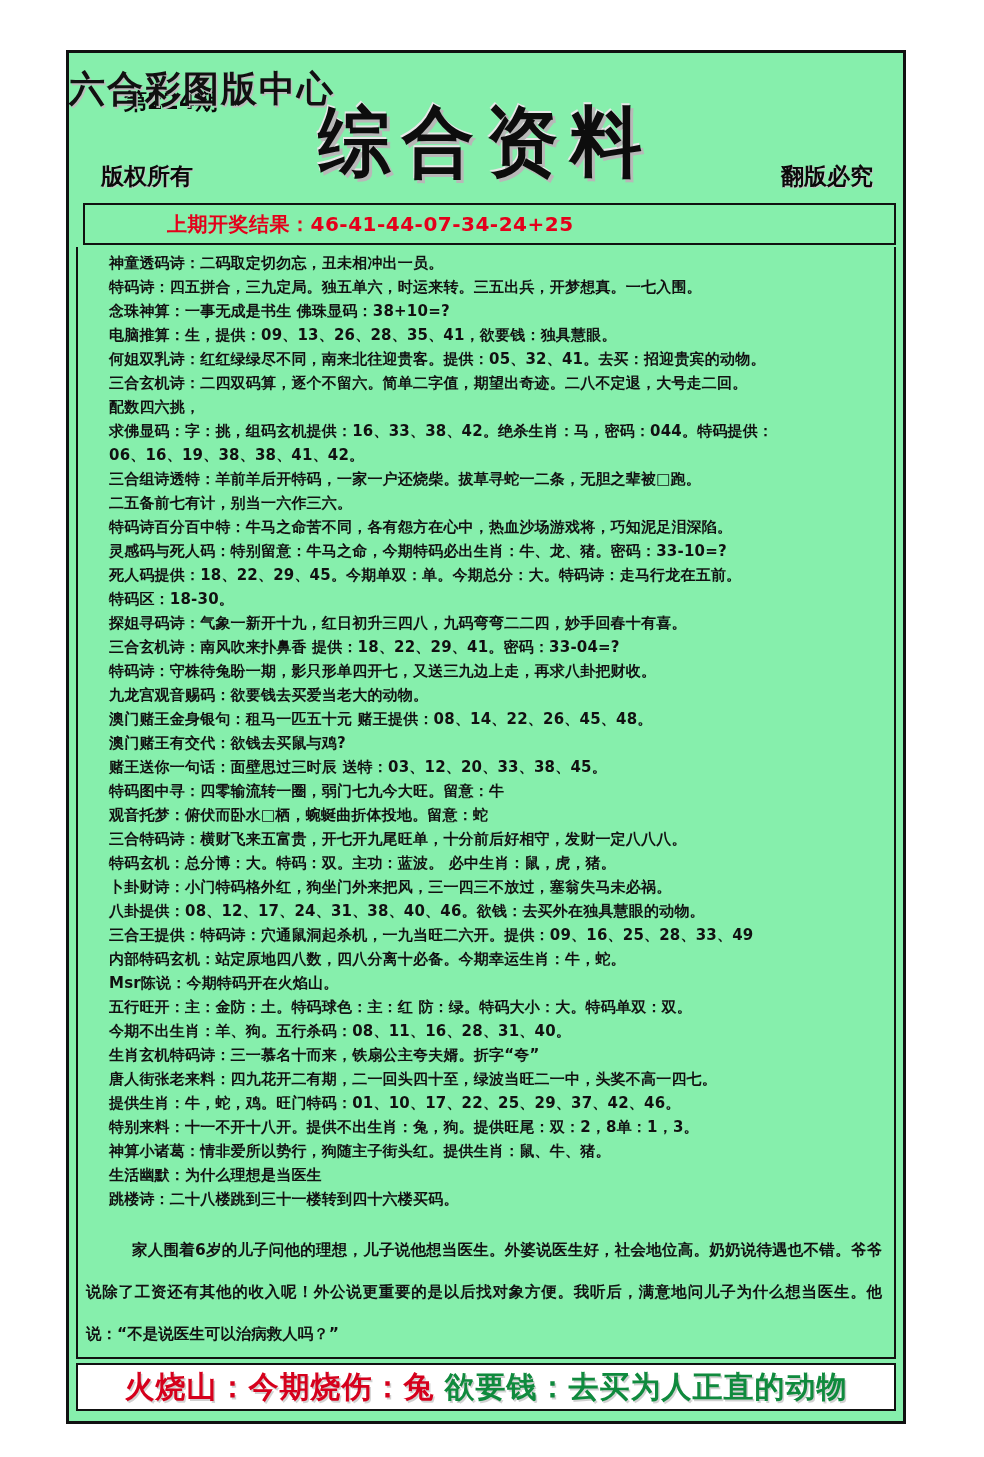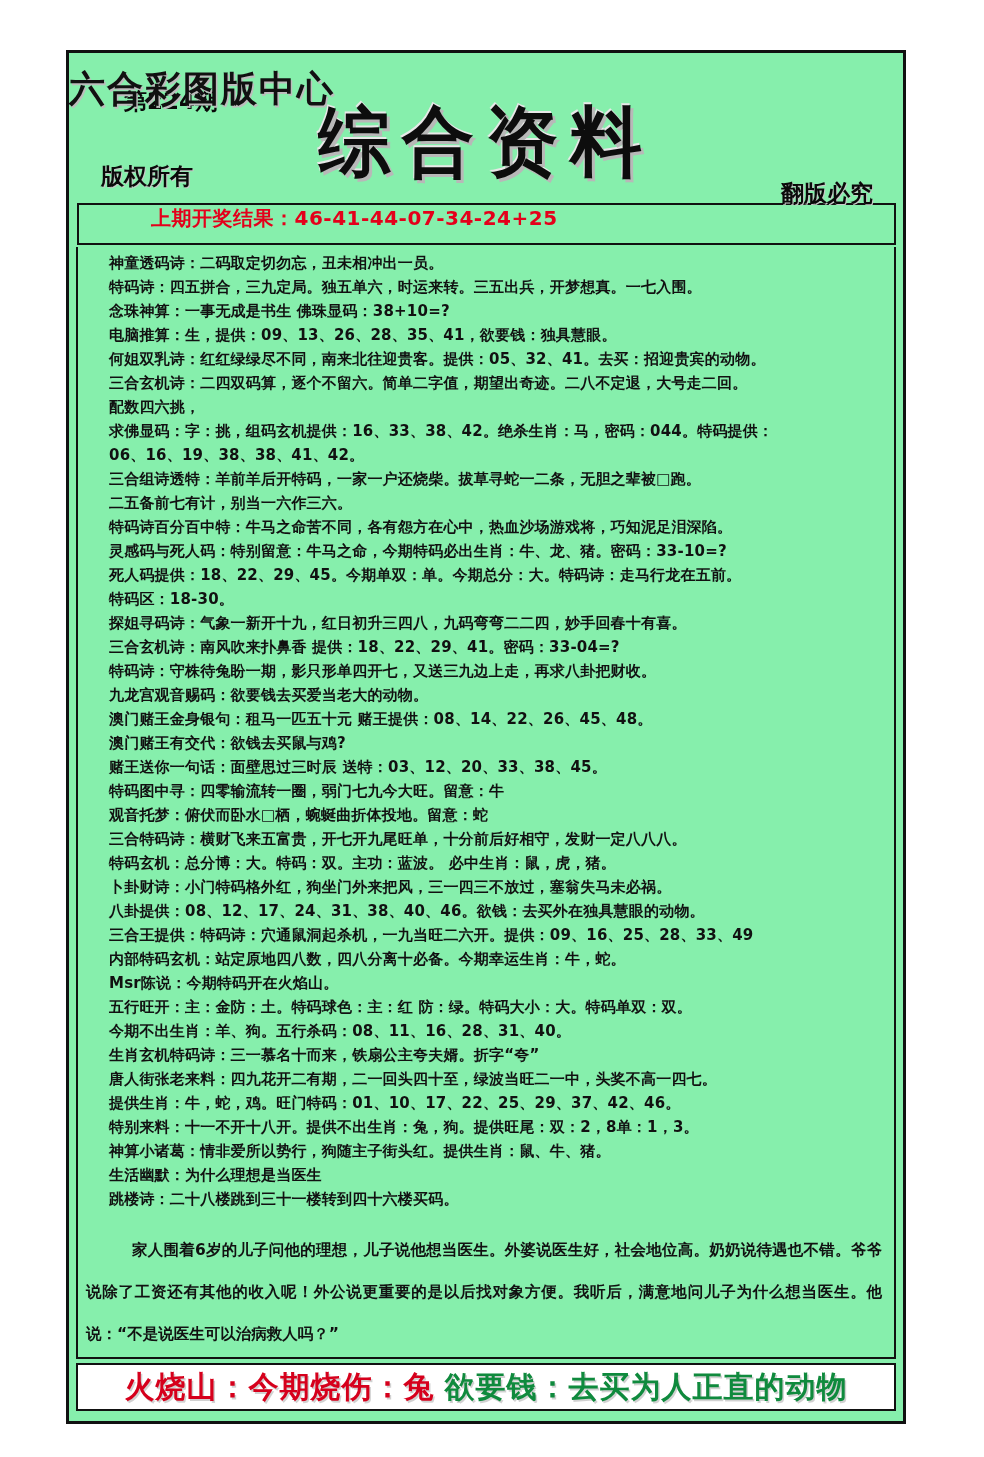--- a/index.html
+++ b/index.html
@@ -80,37 +80,38 @@
     font-weight: 700;
     color: #0a0a0a;
     font-family: "DejaVu Serif", "Liberation Serif", serif;
     text-shadow: 1px 1px 0 #c9c9c9;
     white-space: nowrap;
   }
 
   .copyright-right {
     position: absolute;
     right: 30px;
-    top: 125px;
+    top: 108px;
     font-size: 23px;
     font-weight: 700;
     color: #0a0a0a;
     font-family: "DejaVu Serif", "Liberation Serif", serif;
     text-shadow: 1px 1px 0 #c9c9c9;
     white-space: nowrap;
   }
 
   
   .result-bar {
-    margin: 0 7px 0 8px;
+    margin: 0 7px 0 14px;
     border: 2px solid #111111;
     height: 42px;
     display: flex;
-    align-items: flex-start;
-    box-sizing: border-box;
+    align-items: center;
+    box-sizing: border-box;
+    padding-left: 10px;
   }
   .result-text {
     padding-left: 72px;
     font-size: 20px;
     font-weight: 700;
     color: #e4001b;
     white-space: nowrap;
     letter-spacing: 0.5px;
   }
 

